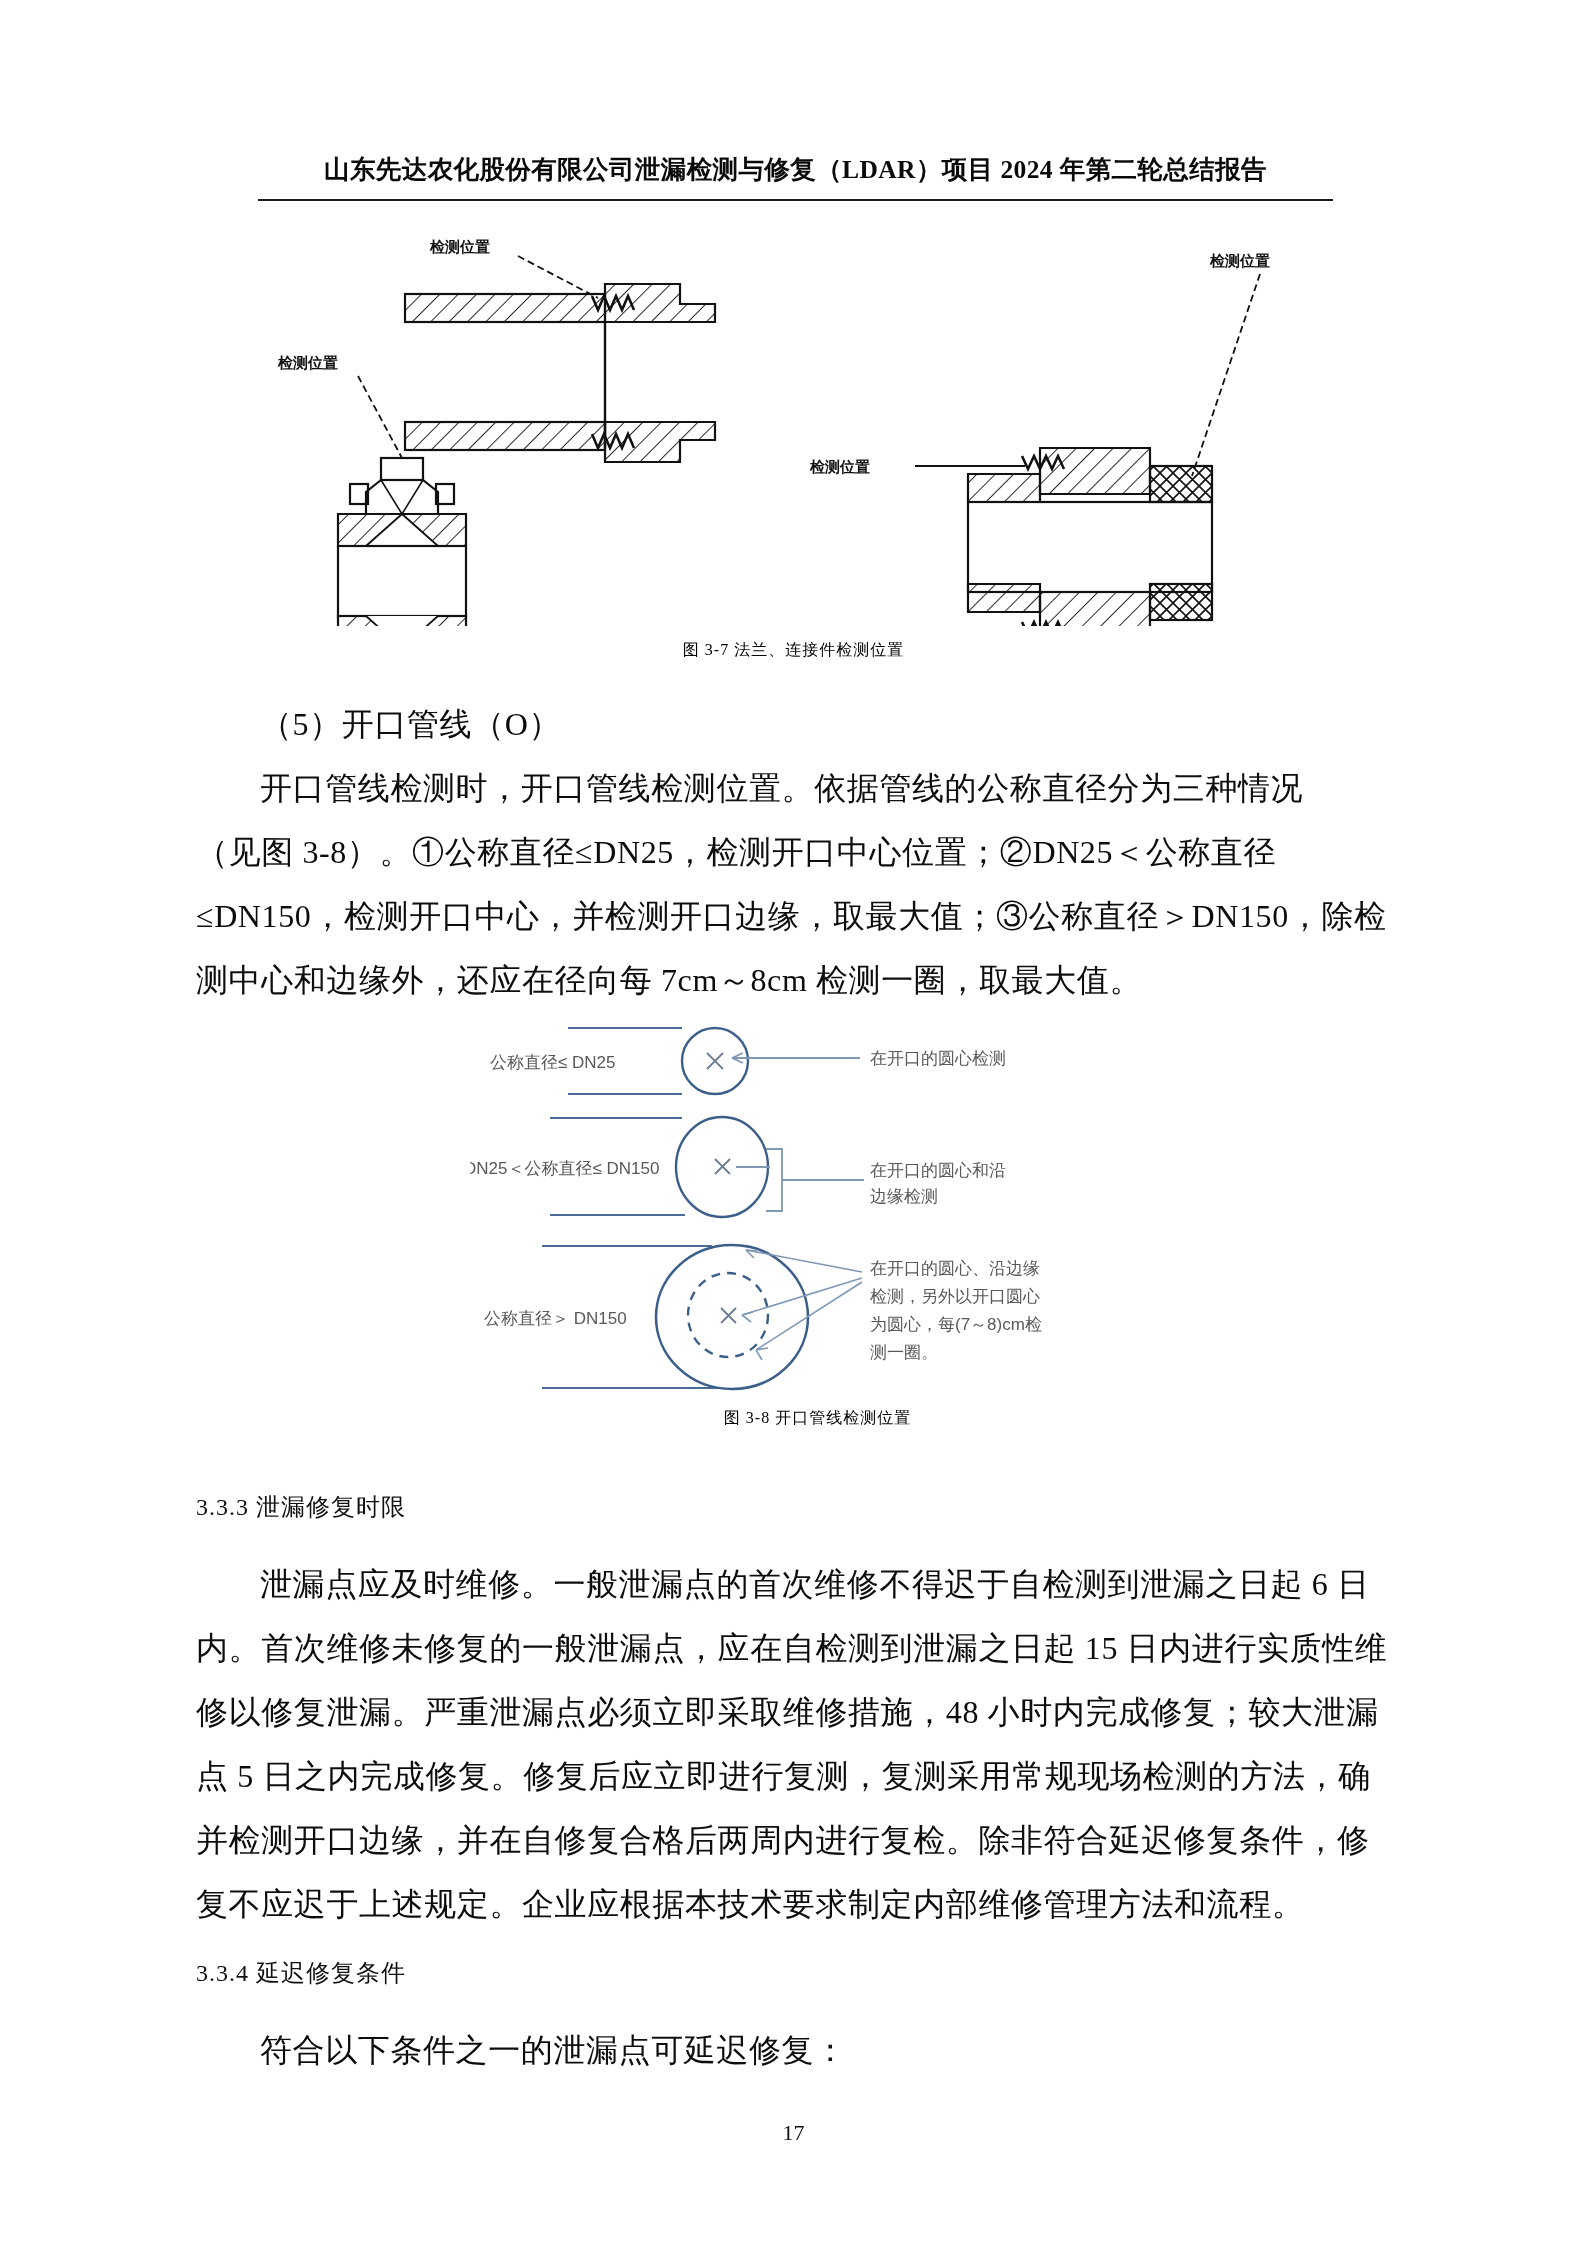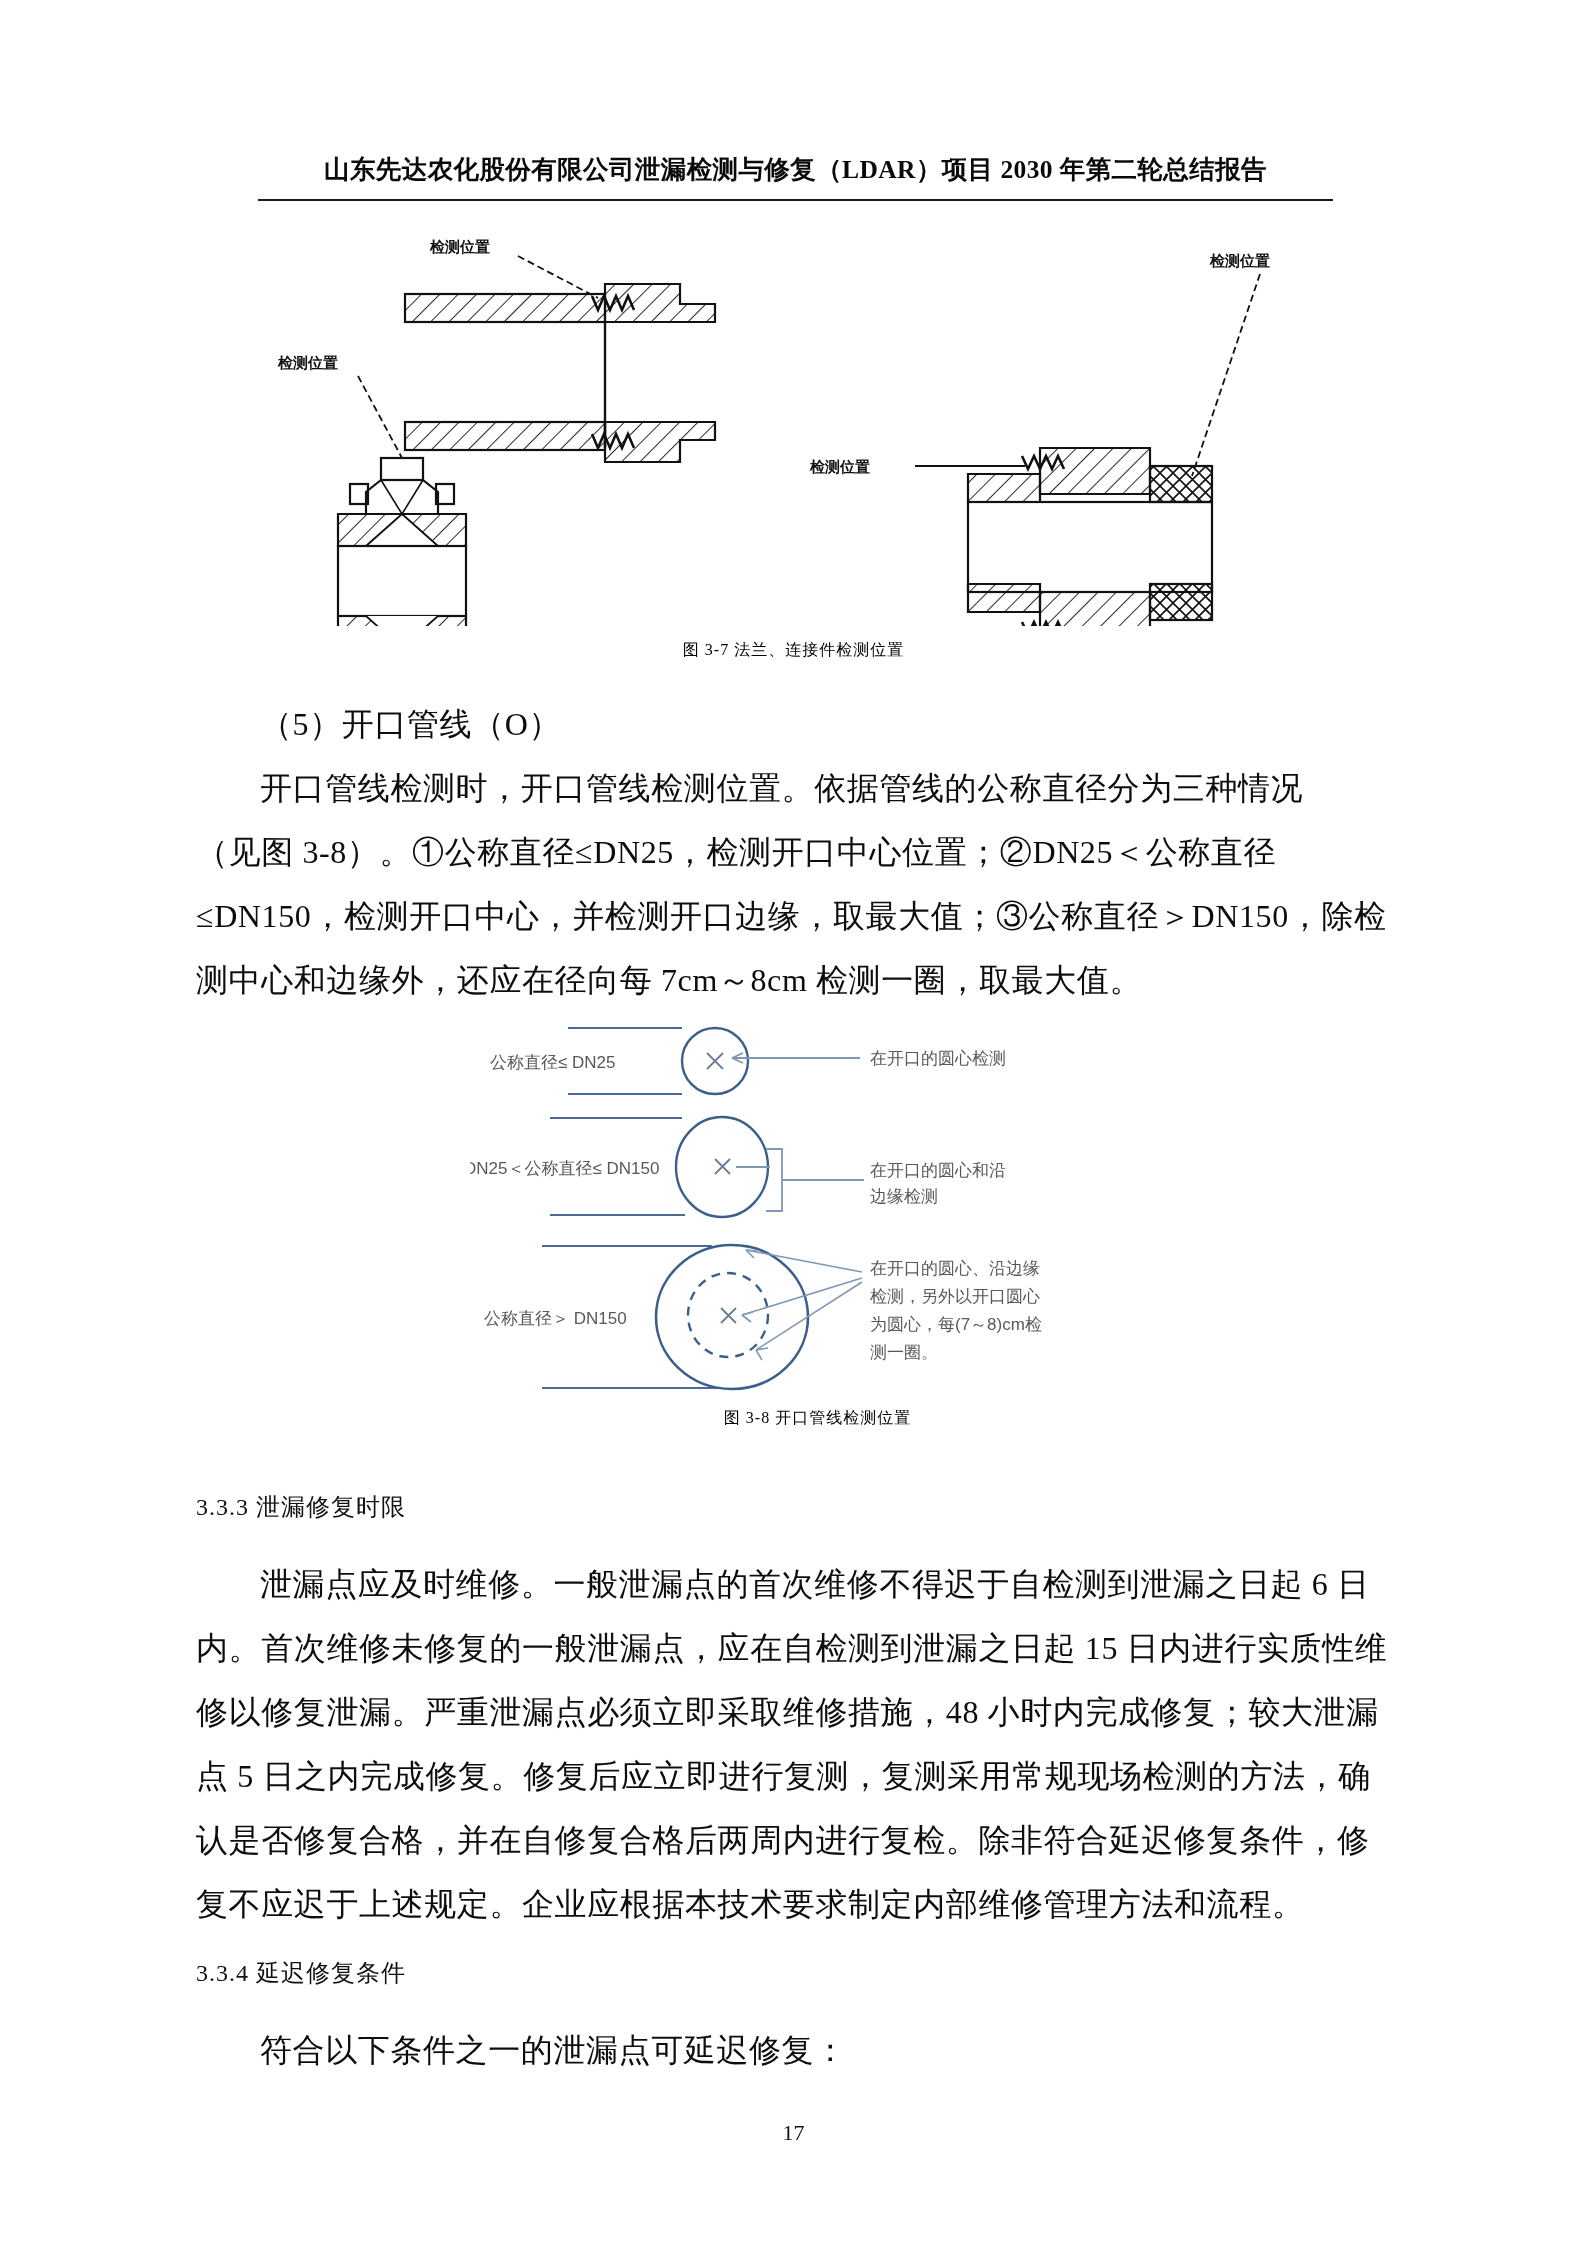--- a/index.html
+++ b/index.html
@@ -110,21 +110,21 @@
     font-size: 22px;
     color: #111111;
   }
 </style>
 </head>
 <body>
 
 <div class="page">
 
   <div class="header-wrap">
-    <div class="header-title">山东先达农化股份有限公司泄漏检测与修复（LDAR）项目 2030 年第二轮总结报告</div>
+    <div class="header-title">山东先达农化股份有限公司泄漏检测与修复（LDAR）项目 2024 年第二轮总结报告</div>
     <div class="header-rule"></div>
   </div>
 
   <div class="fig37">
     <svg width="1090" height="400" viewBox="0 0 1090 400" xmlns="http://www.w3.org/2000/svg">
       <defs>
         <pattern id="hatchA" width="13" height="13" patternTransform="rotate(45)" patternUnits="userSpaceOnUse">
           <line x1="0" y1="0" x2="0" y2="13" stroke="#111" stroke-width="1.8"></line>
         </pattern>
         <pattern id="hatchB" width="13" height="13" patternTransform="rotate(-45)" patternUnits="userSpaceOnUse">
@@ -277,21 +277,21 @@
 
   <div class="fig-caption" id="cap38">图 3-8 开口管线检测位置</div>
 
   <div class="heading" style="top: 1482px;">3.3.3 泄漏修复时限</div>
 
   <div class="body-block" style="top: 1552px;">
     <div class="ptext indent">泄漏点应及时维修。一般泄漏点的首次维修不得迟于自检测到泄漏之日起 6 日</div>
     <div class="ptext">内。首次维修未修复的一般泄漏点，应在自检测到泄漏之日起 15 日内进行实质性维</div>
     <div class="ptext">修以修复泄漏。严重泄漏点必须立即采取维修措施，48 小时内完成修复；较大泄漏</div>
     <div class="ptext">点 5 日之内完成修复。修复后应立即进行复测，复测采用常规现场检测的方法，确</div>
-    <div class="ptext">认是否修复合格，并在自修复合格后两周内进行复检。除非符合延迟修复条件，修</div>
+    <div class="ptext">并检测开口边缘，并在自修复合格后两周内进行复检。除非符合延迟修复条件，修</div>
     <div class="ptext">复不应迟于上述规定。企业应根据本技术要求制定内部维修管理方法和流程。</div>
   </div>
 
   <div class="heading" style="top: 1948px;">3.3.4 延迟修复条件</div>
 
   <div class="body-block" style="top: 2018px;">
     <div class="ptext indent">符合以下条件之一的泄漏点可延迟修复：</div>
   </div>
 
   <div class="page-number">17</div>

